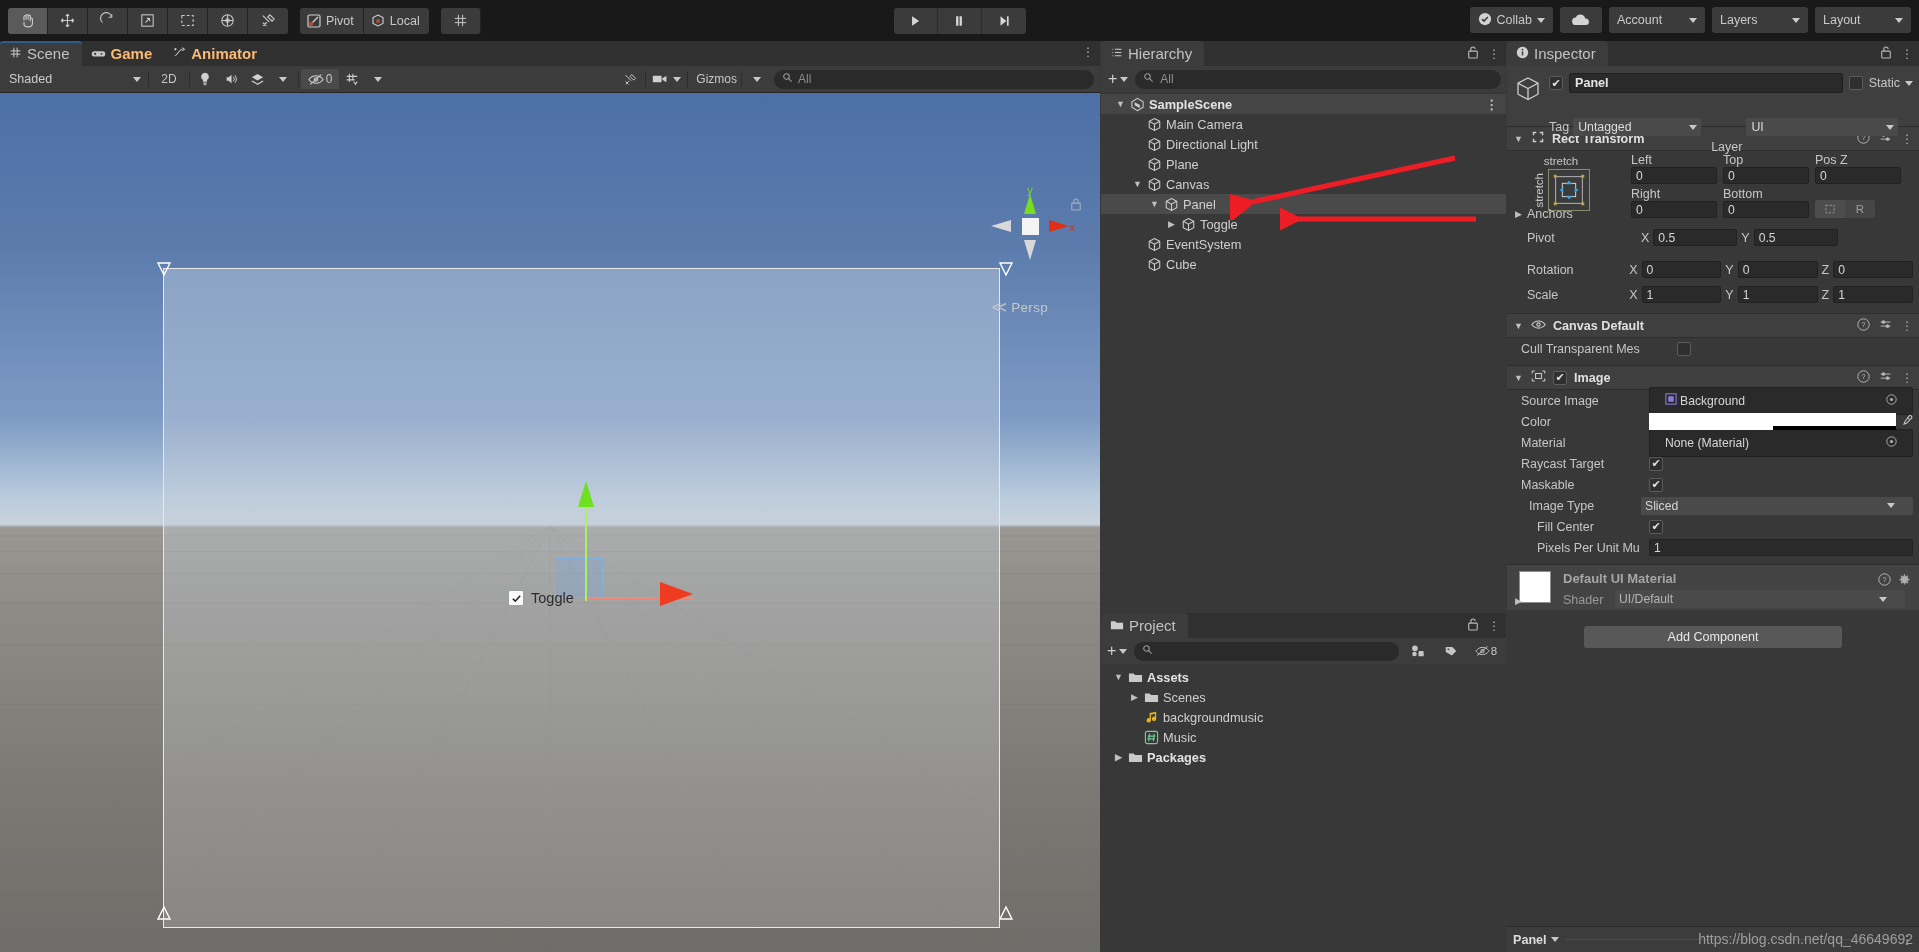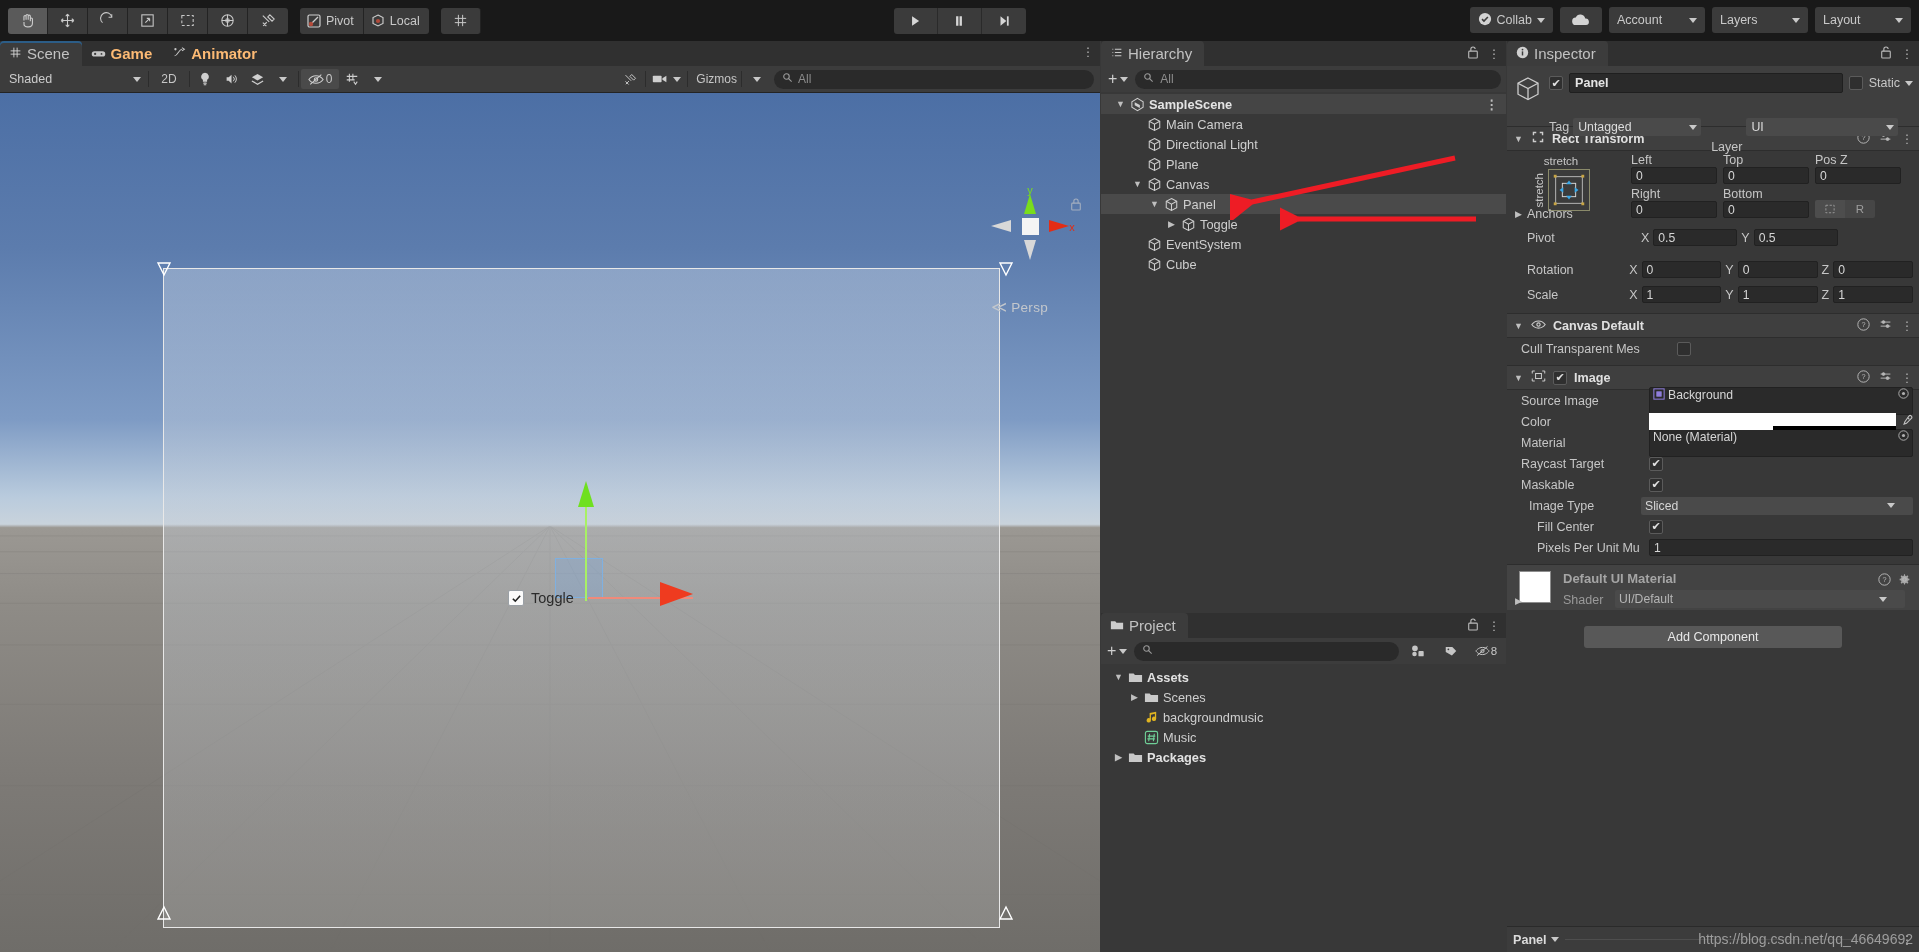--- a/index.html
+++ b/index.html
@@ -230,21 +230,21 @@
   .comp-title { font-weight:bold; font-size:12.6px; color:#e0e0e0; }
   .comp-tools { margin-left:auto; display:flex; align-items:center; gap:9px; color:#b6b6b6; }
   .prop-row { height:21px; display:flex; align-items:center; padding:0 6px; gap:4px; }
   .pfield {
     height:17px; background:#2a2a2a; border:1px solid #212121; border-radius:2px;
     color:#d6d6d6; font-size:12.2px; display:flex; align-items:center; padding:0 4px;
   }
   .pfield.drop { background:#4a4a4a; border:none; justify-content:space-between; padding-right:18px; }
   .objfield {
     height:28px; background:#2a2a2a; border:1px solid #212121; border-radius:2px;
-    display:flex; align-items:flex-start; padding:0 3px; gap:3px;
+    display:flex; align-items:center; padding:0 15px; gap:3px;
     color:#d6d6d6; font-size:12.2px; justify-content:space-between;
   }
   .anchor-preview {
     width:42px; height:42px; border:1px solid #8a8a6a; position:relative;
     background:#3b3b3b;
   }
   .add-comp {
     width:258px; height:22px; background:#585858; border-radius:3px;
     display:flex; align-items:center; justify-content:center;
     color:#e8e8e8; font-size:12.6px; margin:16px auto 0 auto;

